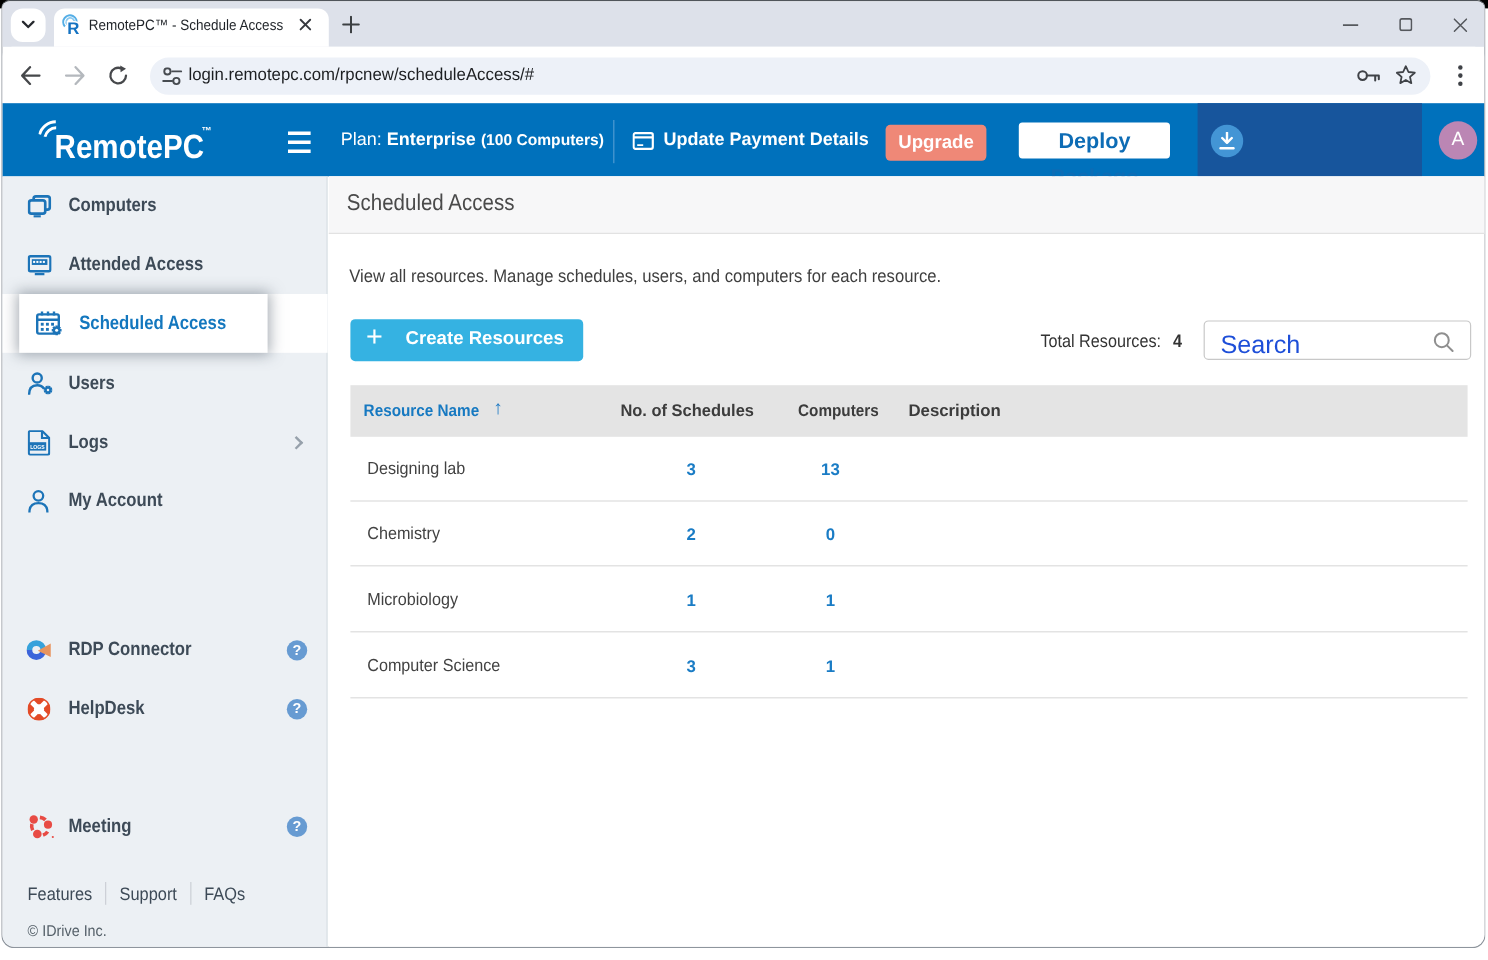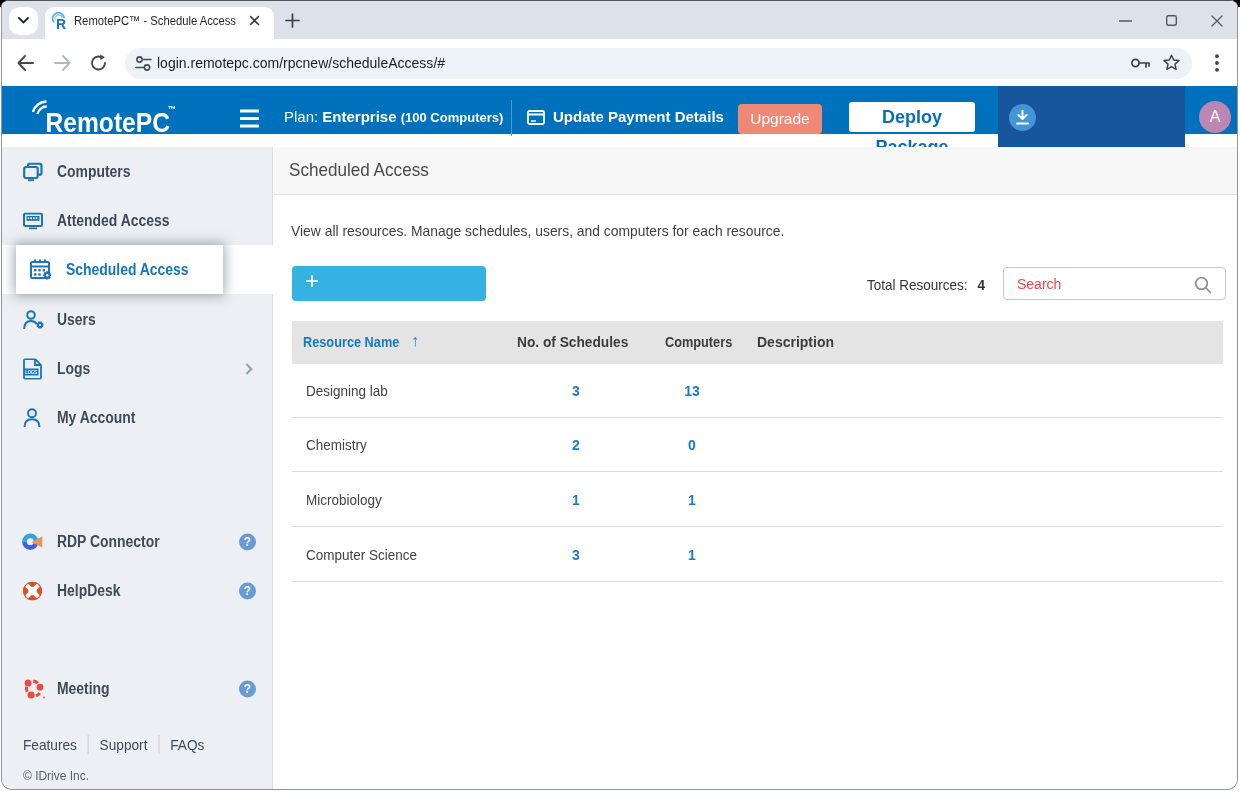--- a/index.html
+++ b/index.html
@@ -9,25 +9,25 @@
 
 #tabstrip{position:absolute;left:0;top:0;width:100%;height:38px;background:#dde1ea}
 #chevpill{position:absolute;left:6.5px;top:5.5px;width:29px;height:28px;background:#fff;border-radius:10px}
 #tab{position:absolute;left:42.5px;top:5.5px;width:229.5px;height:32.5px;background:#fff;border-radius:9px 9px 0 0}
 .tabtitle{position:absolute;left:72px;top:13px;font-size:12.5px;color:#1f2328;white-space:nowrap;transform:scaleX(0.90);transform-origin:left top}
 
 #toolbar{position:absolute;left:0;top:38px;width:100%;height:47px;background:#fff;border-top-left-radius:8px;border-top-right-radius:8px}
 #urlpill{position:absolute;left:123px;top:9px;width:1067px;height:31px;background:#edf1f8;border-radius:16px}
 .urltext{position:absolute;left:32px;top:7px;font-size:14.5px;color:#1c1e21;white-space:nowrap;transform:scaleX(0.966);transform-origin:left top}
 
-#hdr{position:absolute;left:0;top:85px;width:100%;height:48px;background:#0071bc;color:#fff}
+#hdr{position:absolute;left:0;top:85px;width:100%;height:61px;background:#0071bc;color:#fff}
 #hdr .sep{position:absolute;left:509px;top:14px;width:1px;height:36px;background:#4e9bd2}
 #plan{position:absolute;left:282px;top:22px;font-size:15px}
 #upd{position:absolute;left:551px;top:22px;font-size:15px;font-weight:bold}
-#upgrade{position:absolute;left:736px;top:18px;width:84px;height:30px;background:#ef8877;border-radius:4px;color:#fff;font-weight:normal;font-size:15.5px;text-align:center;line-height:30px}
+#upgrade{position:absolute;left:736px;top:18px;width:84px;height:30px;background:#ef8877;border-radius:4px;color:#fff;font-weight:bold;font-size:15.5px;text-align:center;line-height:30px}
 #deploy{position:absolute;left:847px;top:16px;width:126px;height:30px;background:#fff;border-radius:3px;color:#0d6cb5;font-weight:600;font-size:18px;text-align:center;line-height:30px}
 #dlpanel{position:absolute;left:996px;top:0;width:187px;height:61px;background:#17559c}
 #dlcircle{position:absolute;left:11px;top:18px;width:27px;height:27px;border-radius:50%;background:#4395d5}
 #dltext{position:absolute;left:50px;top:16px;font-size:15.5px;font-weight:bold;line-height:15.5px;letter-spacing:-0.2px}
 #avatar{position:absolute;left:1197px;top:15px;width:32px;height:32px;border-radius:50%;background:#bb86b4;color:#fff;font-size:16px;text-align:center;line-height:31px}
 
 #side{position:absolute;left:0;top:146px;width:271px;height:644px;background:#ecf0f4;border-right:1px solid #d9dfe5}
 .mitem{position:absolute;left:0;width:271px;height:40px}
 .mico{position:absolute;left:21px;top:50%;transform:translateY(-50%)}
 .mtxt{position:absolute;left:55px;top:50%;transform:translateY(-50%) scaleX(0.87);transform-origin:left center;font-size:16px;font-weight:bold;color:#3d4a57;white-space:nowrap}
@@ -46,21 +46,21 @@
 #pagetitle{position:absolute;left:15px;top:12px;font-size:19px;color:#4a4a4a;white-space:nowrap;transform:scaleX(0.90);transform-origin:left top}
 #viewall{position:absolute;left:170px;top:10px;width:156px;height:28px;border:1px solid #2e7cb8;border-radius:3px;background:#fff}
 #viewall span{position:absolute;left:31px;top:6px;font-size:13.5px;color:#1d7dc2;white-space:nowrap;transform:scaleX(0.94);transform-origin:left top}
 #desc{position:absolute;left:17px;top:74.5px;font-size:15px;color:#3f3f3f;white-space:nowrap;transform:scaleX(0.925);transform-origin:left top}
 #createbtn{position:absolute;left:18px;top:119px;width:194px;height:35px;background:#35b2e2;border-radius:4px;color:#fff;text-align:center}
 #createbtn .pl{position:absolute;left:13px;top:1px;font-size:24px;font-weight:400}
 #createbtn .tx{position:absolute;left:46px;top:0;font-size:15.5px;font-weight:bold;line-height:34px;white-space:nowrap}
 #totalres{position:absolute;left:593px;top:129px;font-size:15px;color:#333;white-space:nowrap;transform:scaleX(0.90);transform-origin:left top}
 #totalres b{margin-left:7px}
 #search{position:absolute;left:729px;top:120px;width:223px;height:33px;border:1px solid #c8c8c8;border-radius:4px;background:#fff}
-#search .ph{position:absolute;left:13px;top:8px;font-size:14px;color:#ef4444}
+#search .ph{position:absolute;left:13px;top:8px;font-size:21px;color:#1d4ed8}
 
 #thead{position:absolute;left:18px;top:173.6px;width:931px;height:43px;background:#e4e4e4}
 #thead .h{position:absolute;top:13px;font-size:14px;font-weight:bold;color:#3c3c3c;white-space:nowrap;transform:scaleX(0.91);transform-origin:left top}
 .trow{position:absolute;left:18px;width:931px;height:54.2px;border-bottom:1px solid #dcdcdc}
 .trow .name{position:absolute;left:14px;top:19px;font-size:14.5px;color:#424242;white-space:nowrap;transform:scaleX(0.93);transform-origin:left top}
 .trow .num{position:absolute;top:19px;font-size:14px;font-weight:bold;color:#1a7cc5;width:40px;text-align:center}
 </style>
 </head>
 <body>
 <div id="cornL" style="position:absolute;left:0;top:0;width:7px;height:7px;background:#000"></div>
@@ -274,20 +274,21 @@
     <div id="copyr">© IDrive Inc.</div>
   </div>
 
   <div id="main">
     <div id="titlebar">
       <div id="pagetitle">Scheduled Access</div>
     </div>
     <div id="desc">View all resources. Manage schedules, users, and computers for each resource.</div>
     <div id="createbtn">
         <span class="pl">+</span>
+        <span class="tx">Create Resources</span>
       </div>
     <div id="totalres">Total Resources: <b>4</b></div>
     <div id="search">
       <div class="ph">Search</div>
       <svg class="abs" style="left:190px;top:8px" width="18" height="18" viewBox="0 0 18 18">
           <circle cx="7.5" cy="7.5" r="5.8" stroke="#8f8f8f" stroke-width="1.7" fill="none"></circle>
           <path d="M12 12 L16.5 16.5" stroke="#8f8f8f" stroke-width="1.7" stroke-linecap="round"></path>
         </svg>
     </div>
     <div id="thead">

